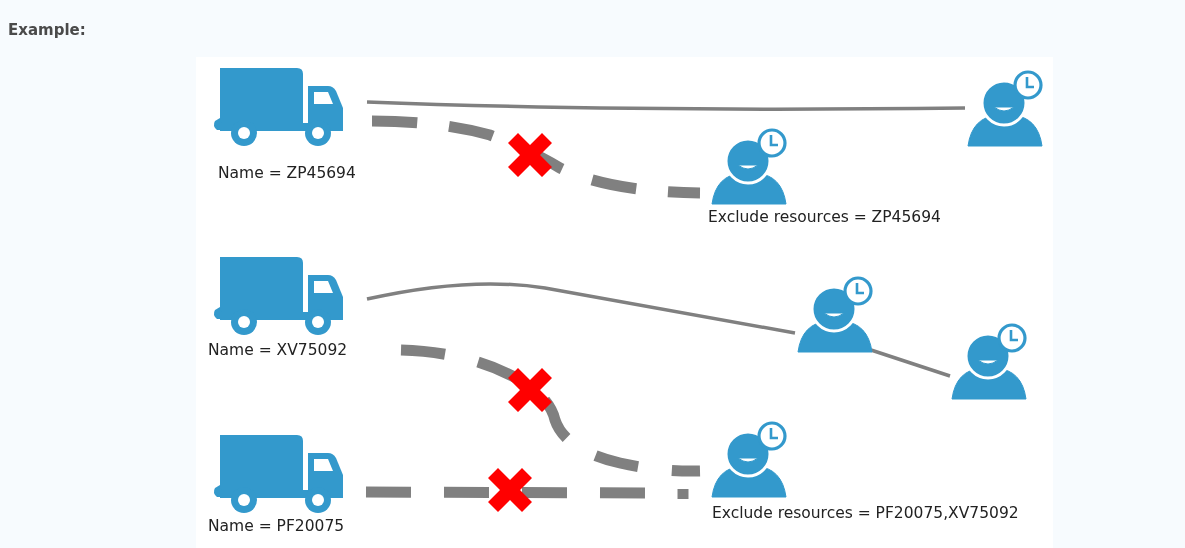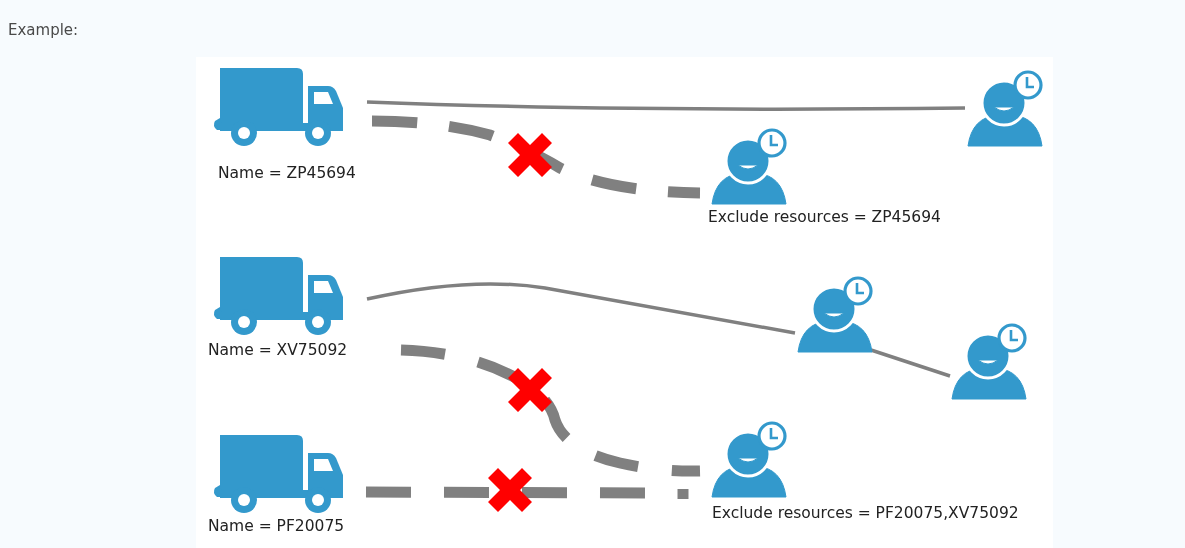--- a/index.html
+++ b/index.html
@@ -6,20 +6,21 @@
   body {
     width: 1185px; height: 548px; overflow: hidden;
     background: #f7fbfe;
     position: relative;
     font-family: "DejaVu Sans", sans-serif;
   }
   .intro {
     position: absolute; left: 8px; top: 21px;
     font-size: 15px; color: #4a4a4a;
     font-family: "DejaVu Sans", sans-serif;
+    font-weight: bold;
   }
   .panel {
     position: absolute; left: 196px; top: 57px;
     width: 857px; height: 491px;
     background: #ffffff;
   }
   svg.diagram {
     position: absolute; left: 0; top: 0;
     width: 1185px; height: 548px;
   }

